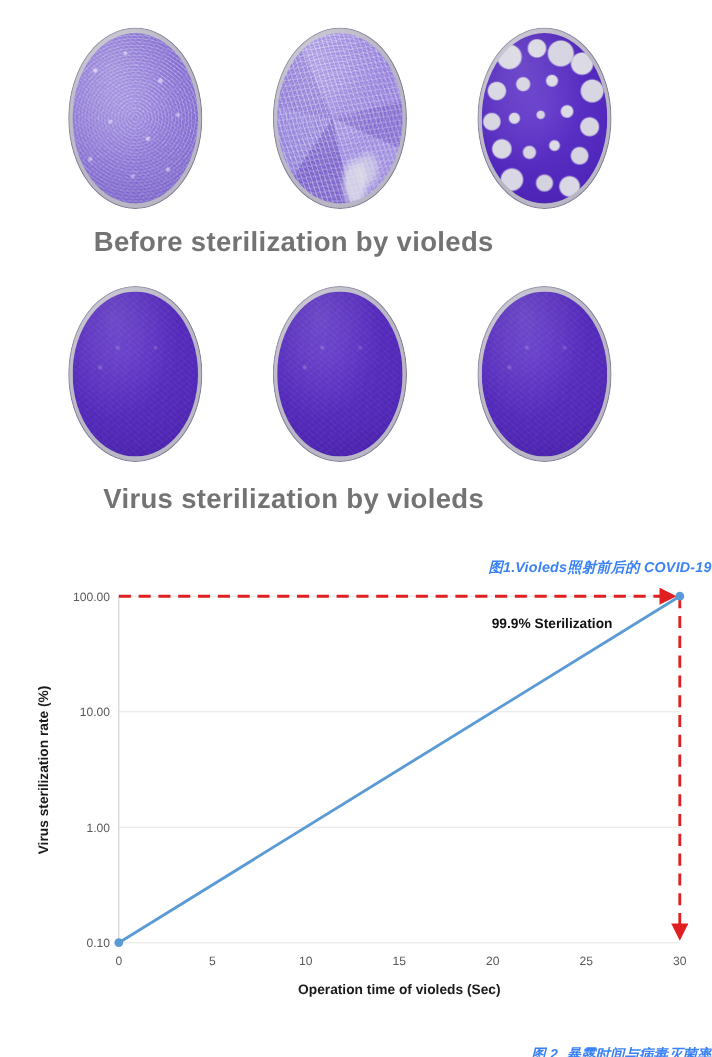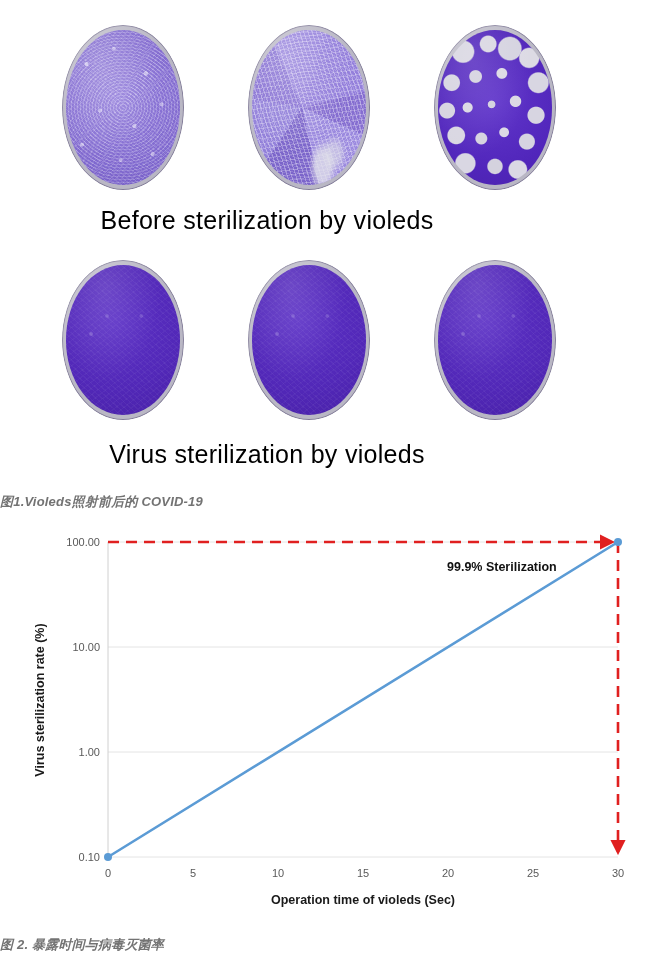--- a/index.html
+++ b/index.html
@@ -102,27 +102,27 @@
       radial-gradient(circle at 66% 34%, rgba(255,255,255,.16) 0 1.0%, rgba(255,255,255,0) 1.9%),
       repeating-linear-gradient(42deg, rgba(255,255,255,.045) 0 1px, rgba(255,255,255,0) 1px 4px),
       repeating-linear-gradient(-38deg, rgba(255,255,255,.035) 0 1px, rgba(255,255,255,0) 1px 5px),
       radial-gradient(circle at 42% 38%, #5c31c6 0%, #5228b8 58%, #4a22ab 88%, #44209f 100%);
   }
   .agar-clean::after{content:"";position:absolute;inset:0;
     background:radial-gradient(ellipse at 34% 16%, rgba(255,255,255,.13), rgba(255,255,255,0) 52%);}
 
   
   .row-caption{position:absolute;left:0;width:534px;text-align:center;
-    font-size:25px;font-weight:400;letter-spacing:.3px;color:#000000;}
+    font-size:25px;font-weight:700;letter-spacing:.3px;color:#737373;}
   #caption-before{top:206px;}
   #caption-after{top:440px;}
 
   
-  .fig-caption{position:absolute;left:0;width:647px;text-align:left;
-    font-style:italic;font-weight:700;font-size:13px;color:#737373;letter-spacing:.2px;}
+  .fig-caption{position:absolute;left:0;width:647px;text-align:right;
+    font-style:italic;font-weight:700;font-size:13px;color:#3b82f6;letter-spacing:.2px;margin-top:14px;}
   #fig1-caption{top:493px;}
   #fig2-caption{top:936px;}
 
   
   #chart{position:absolute;left:0;top:515px;width:643px;height:410px;}
   .chart-svg{position:absolute;left:0;top:0;}
 
   .tick-label{font-family:"Liberation Sans","DejaVu Sans",sans-serif;
     font-size:11px;fill:#595959;}
   .axis-title{font-family:"Liberation Sans","DejaVu Sans",sans-serif;

